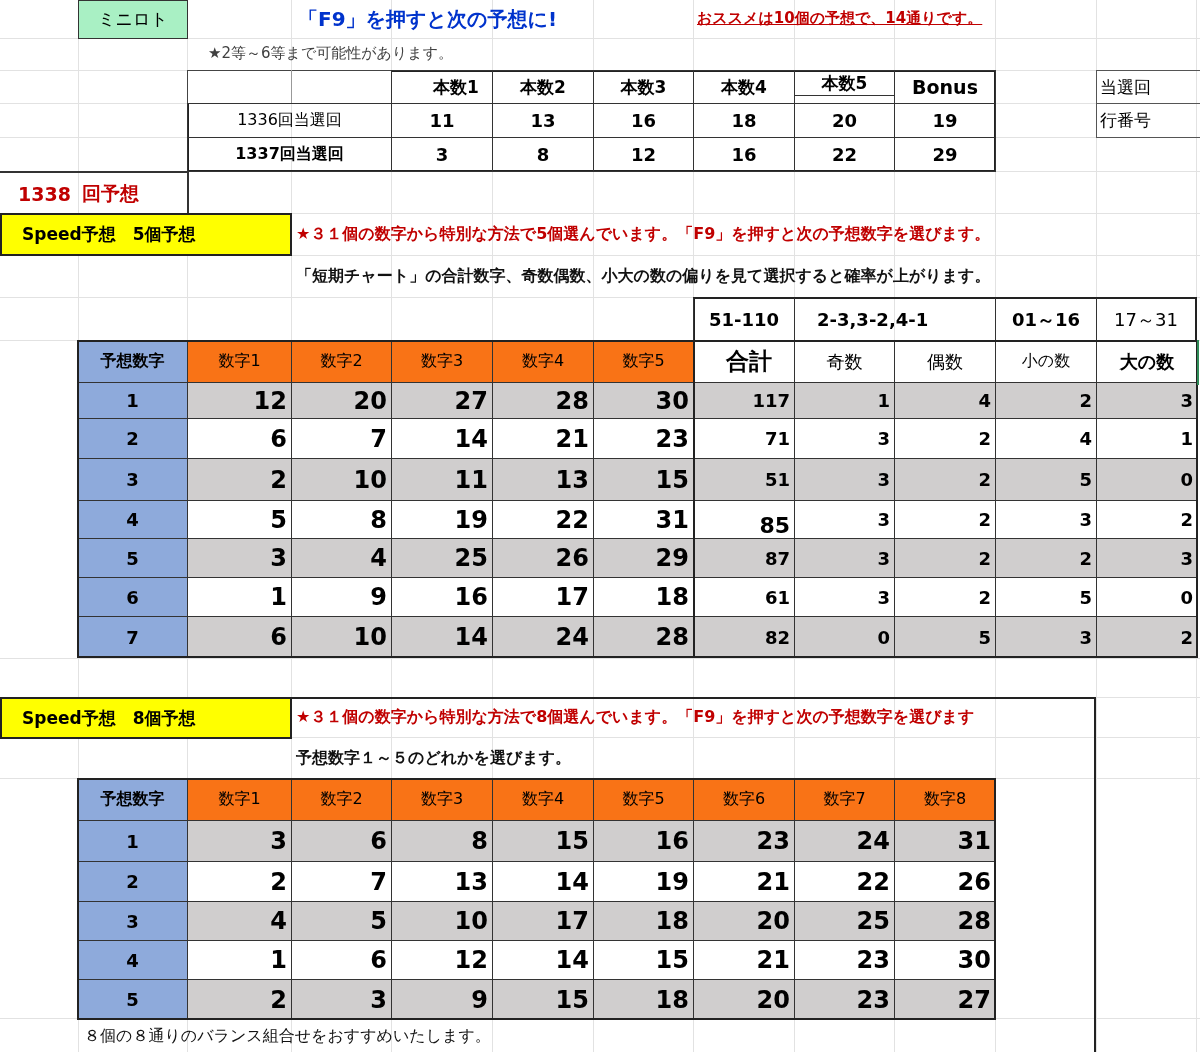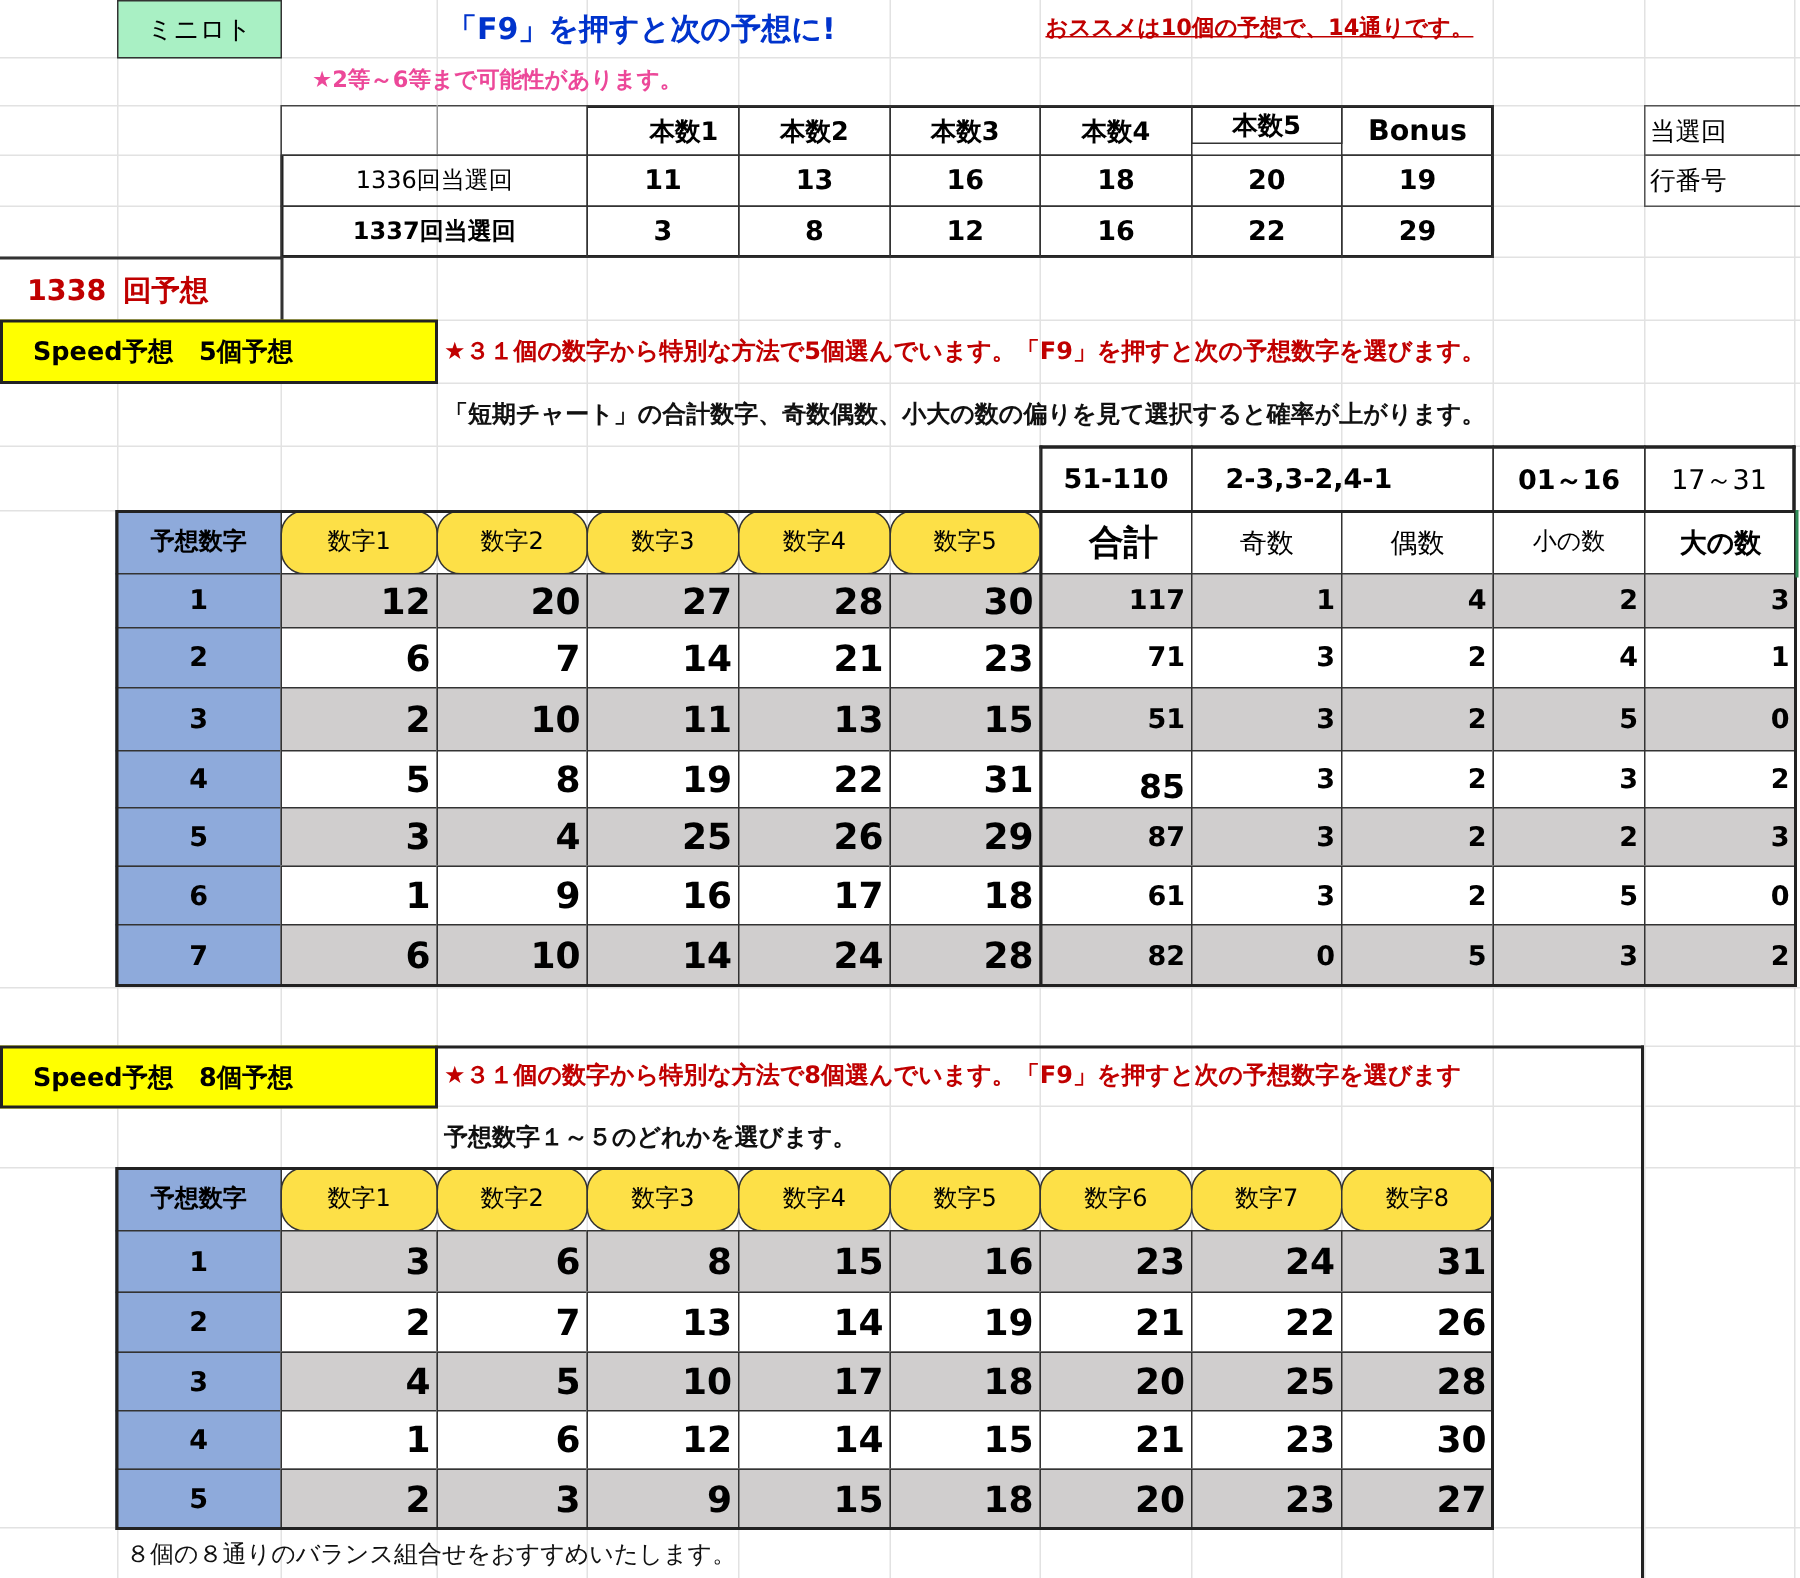--- a/index.html
+++ b/index.html
@@ -10,21 +10,21 @@
   .abs { position:absolute; box-sizing:border-box; }
   .txt { position:absolute; white-space:nowrap; box-sizing:border-box; }
   .cell { position:absolute; box-sizing:border-box; display:flex; align-items:center;
           border:1px solid #333; font-weight:bold; }
   .c { justify-content:center; }
   .r { justify-content:flex-end; padding-right:4px; }
   .l { justify-content:flex-start; padding-left:8px; }
   .gray { background:#d0cece; }
   .white { background:#fff; }
   .blue { background:#8eaadb; }
-  .orange { background:#fde047;border-radius:16px; }
+  .orange { background:#f97316; }
   .yellow { background:#ffff00; }
   .green { background:#a9f0c4; }
   .red { color:#c00000; }
   .blue-txt { color:#0033cc; }
 </style>
 </head>
 <body>
 
 <div>
   <div class="grid-v" style="left:78px"></div>
@@ -53,21 +53,21 @@
     <div class="grid-h" style="top:737px"></div>
   <div class="grid-h" style="top:778px"></div>
     <div class="grid-h" style="top:1018px"></div>
 </div>
 
 <div class="cell c green" style="left:78px;top:0;width:110px;height:39px;border:1px solid #333;font-weight:normal;font-size:17px;">
   <span>ミニロト</span>
 </div>
 <div class="txt blue-txt" style="left:298px;top:6px;font-size:20px;font-weight:bold;">「F9」を押すと次の予想に!</div>
 <div class="txt red" style="left:697px;top:9px;font-size:15px;font-weight:bold;text-decoration:underline;">おススメは10個の予想で、14通りです。</div>
-<div class="txt" style="left:208px;top:44px;font-size:15px;font-weight:bold;color:#ec4899;">★2等～6等まで可能性があります。</div>
+<div class="txt" style="left:208px;top:44px;font-size:15px;font-weight:normal;color:#404040;">★2等～6等まで可能性があります。</div>
 
 <div class="abs" style="left:187px;top:70px;width:809px;height:102px;border:2px solid #222;"></div>
 <div class="cell c white" style="left:187px;top:70px;width:205px;height:34px;border-color:#444;"></div>
 <div class="abs" style="left:291px;top:70px;width:1px;height:34px;background:#999"></div>
 <div class="cell c" style="left:391px;top:70px;width:102px;height:34px;font-size:17px;padding-left:28px;">
     <span>本数1</span>
   </div>
 <div class="cell c" style="left:492px;top:70px;width:102px;height:34px;font-size:17px;">
     <span>本数2</span>
   </div>

